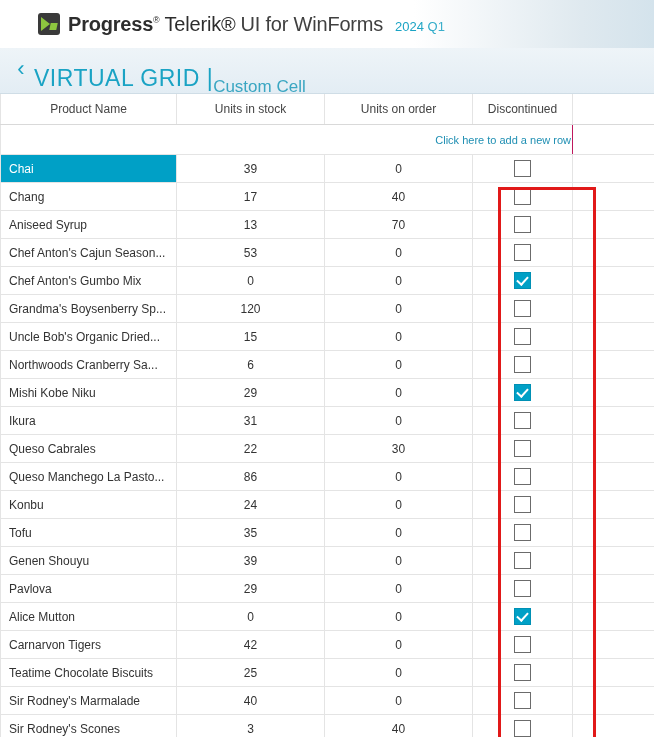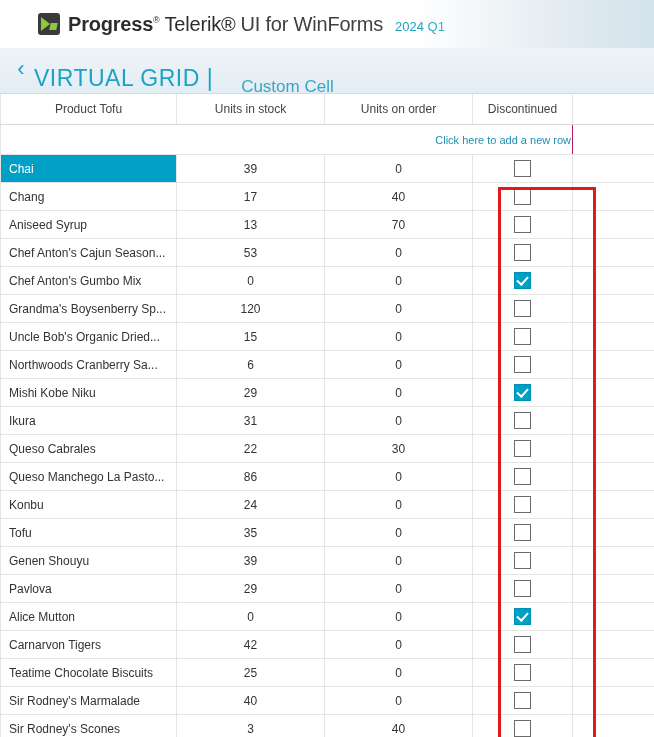--- a/index.html
+++ b/index.html
@@ -122,21 +122,21 @@
     font-size: 23px;
     color: #1aa3c4;
     letter-spacing: 0.5px;
     white-space: nowrap;
     position: relative;
     top: 8px;
   }
   .page-subtitle {
     font-size: 17px;
     color: #3aa6c2;
-    margin-left: 28px;
+    margin-left: 0;
     white-space: nowrap;
     position: relative;
     top: 16px;
   }
 
   
   .grid-wrap {
     position: relative;
     width: 654px;
     height: 643px;
@@ -263,21 +263,21 @@
     <table class="grid">
       <colgroup>
         <col class="c-name">
           <col class="c-stock">
           <col class="c-order">
           <col class="c-disc">
           <col class="c-pad">
       </colgroup>
       <thead>
         <tr>
-          <th class="first">Product Tofu</th>
+          <th class="first">Product Name</th>
           <th>Units in stock</th>
           <th>Units on order</th>
           <th>Discontinued</th>
           <th></th>
         </tr>
       </thead>
       <tbody>
         <tr class="newrow">
           <td class="first" colspan="4">Click here to add a new row</td>
           <td></td>

